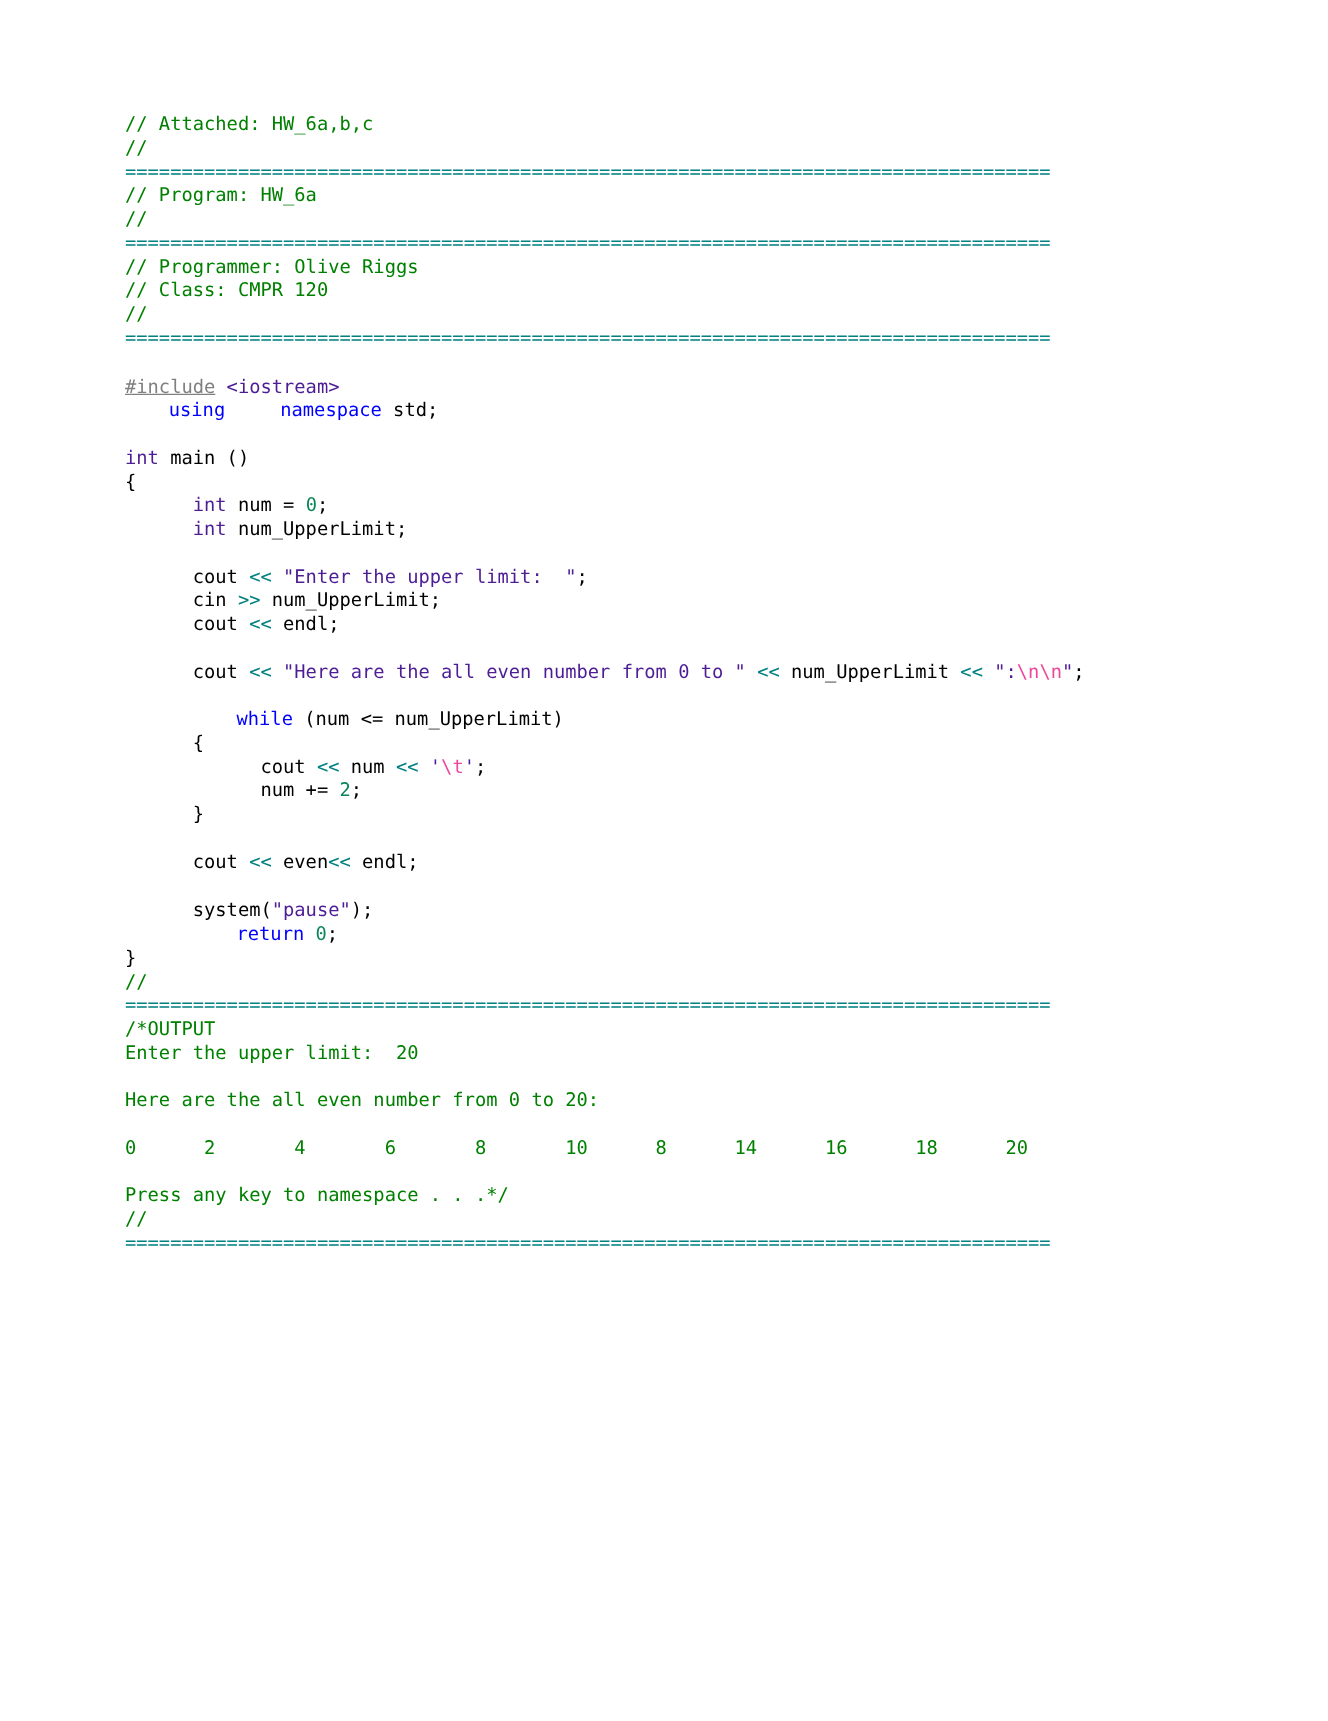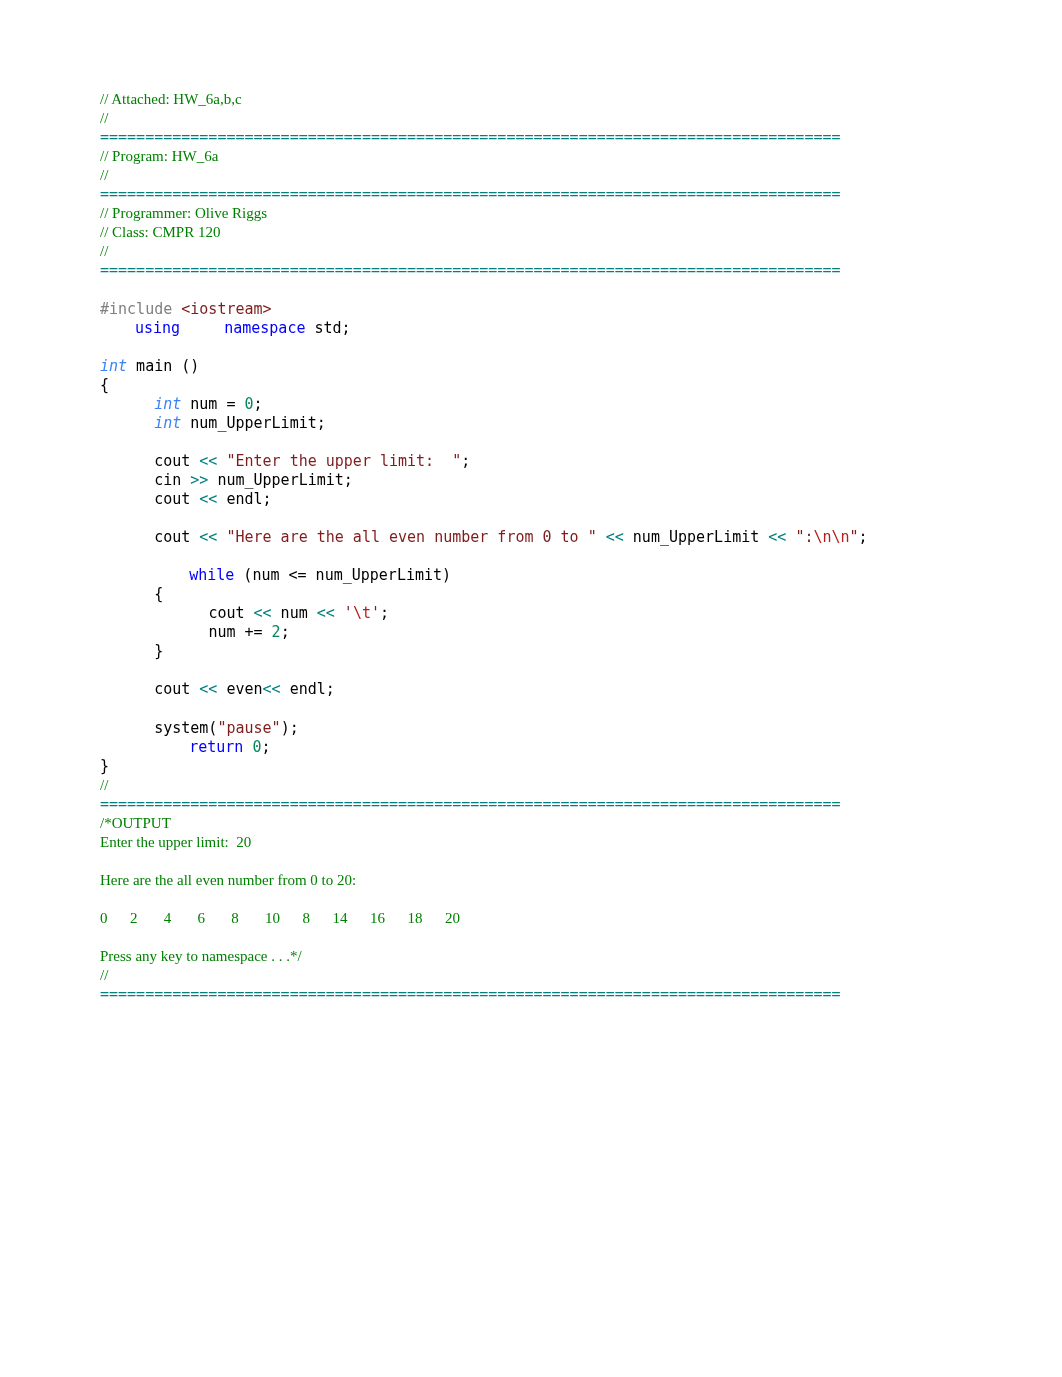--- a/index.html
+++ b/index.html
@@ -13,27 +13,27 @@
     box-sizing: border-box;
   }
   pre.code {
     font-family: "Consolas", "Menlo", "DejaVu Sans Mono", monospace;
     font-size: 15px;
     line-height: 1.27;
     margin: 0;
     white-space: pre;
     color: #000;
   }
-  .cm  { color: #008000; font-family: Liberation Serif, serif; } 
-  .pp  { color: #808080; } 
-  .st  { color: #7f1d1d; } 
+  .cm  { color: #008000; } 
+  .pp  { color: #808080; text-decoration: underline; } 
+  .st  { color: #4c1d95; } 
   .kw  { color: #0000ff; margin-left: 35px; } 
-  .ty  { color: #3b82f6; font-style: italic; } 
+  .ty  { color: #4c1d95; } 
   .num { color: #098658; } 
-  .esc { color: #b91c1c; text-align: center; } 
+  .esc { color: #ec4899; text-align: center; } 
   .tl  { color: #008080; } 
 </style>
 </head>
 <body>
 
 <pre class="code"><span class="cm">// Attached: HW_6a,b,c</span>
 <span class="cm">// </span>
 <span class="tl">==================================================================================</span>
 <span class="cm">// Program: HW_6a</span>
 <span class="cm">// </span>

